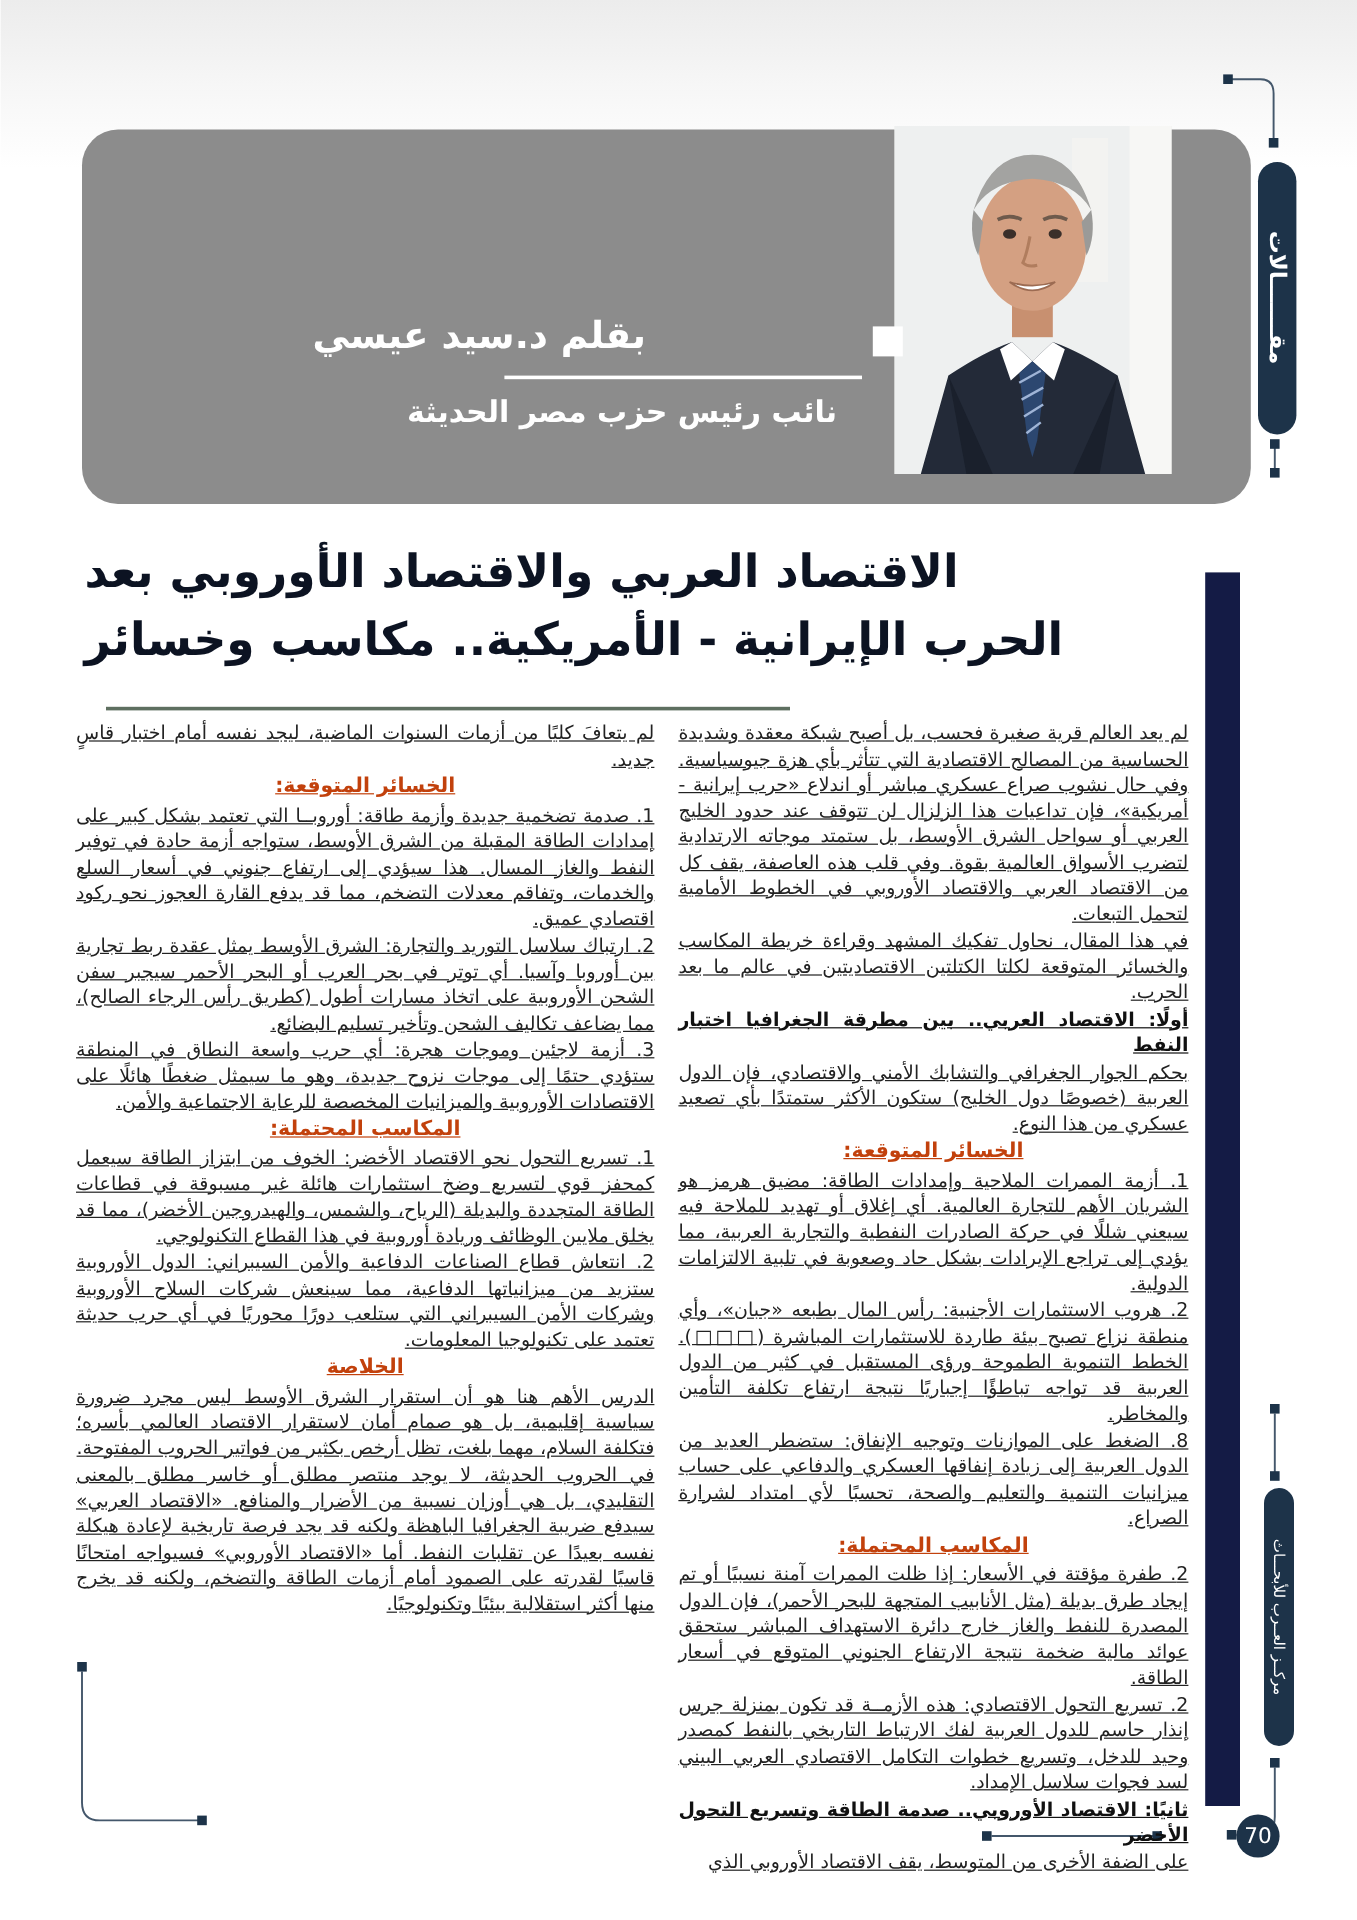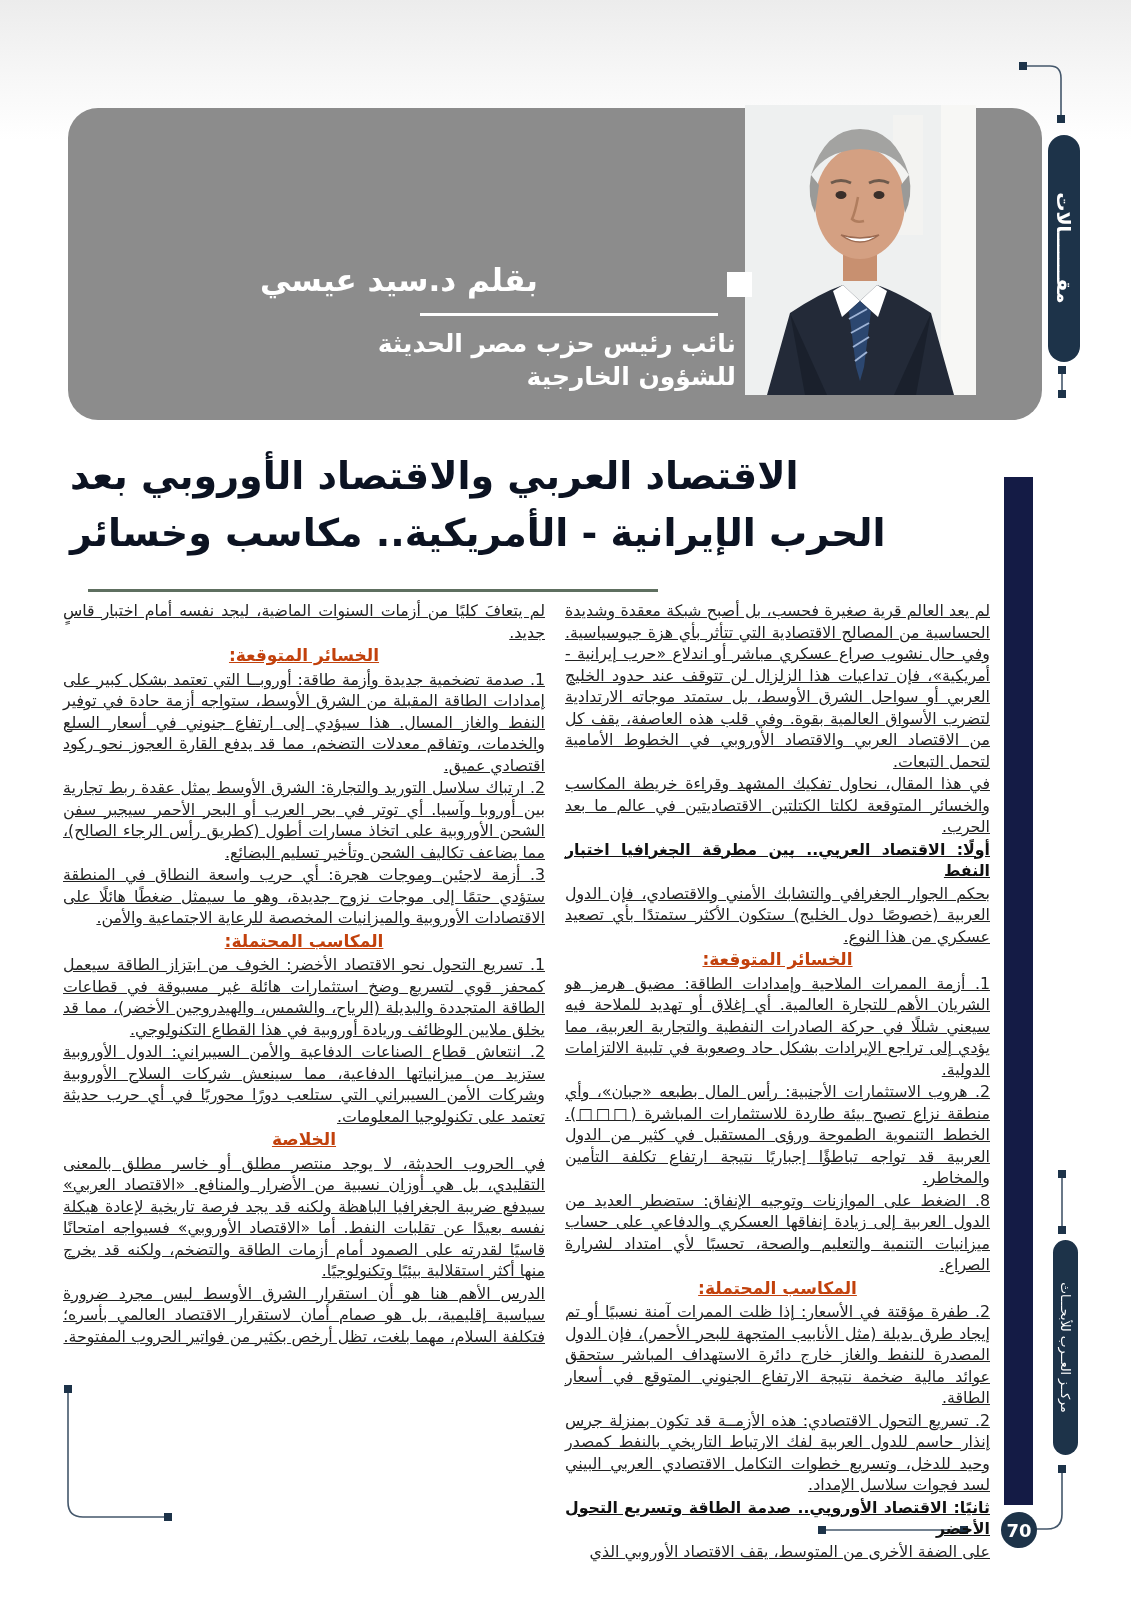--- a/index.html
+++ b/index.html
@@ -13,21 +13,21 @@
   .header-box{position:absolute;left:68px;top:108px;width:974px;height:312px;
     background:#8c8c8c;border-radius:30px;}
   .photo{position:absolute;left:745px;top:105px;width:231px;height:290px;
     background:#f0f0ee;overflow:hidden;}
   .byline{position:absolute;left:260px;top:258px;width:460px;height:44px;
     color:#ffffff;font-size:31px;font-weight:bold;text-align:left;direction:rtl;
     display:flex;justify-content:flex-end;align-items:center;}
   .byline-square{position:absolute;left:727px;top:272px;width:25px;height:25px;background:#ffffff;}
   .byline-rule{position:absolute;left:420px;top:313px;width:298px;height:3px;background:#ffffff;}
   .org{position:absolute;left:300px;top:327px;width:436px;color:#ffffff;
-    font-size:25px;font-weight:bold;text-align:right;line-height:33px;direction:rtl;}
+    font-size:25px;font-weight:bold;text-align:center;line-height:33px;direction:rtl;}
   
   .tab-pill{position:absolute;background:#1d3349;border-radius:20px;}
   .tab-top{left:1048px;top:135px;width:32px;height:227px;}
   .tab-bottom{left:1053px;top:1240px;width:25px;height:215px;border-radius:14px;}
   .vtext{position:absolute;color:#ffffff;text-align:center;transform:rotate(90deg);white-space:nowrap;}
   .vtext-top{left:950px;top:232px;width:228px;height:32px;line-height:32px;font-size:19px;font-weight:bold;}
   .vtext-bottom{left:958px;top:1335px;width:215px;height:25px;line-height:25px;font-size:12.5px;}
   
   .title{position:absolute;left:70px;top:448px;width:922px;text-align:left;
     direction:rtl;color:#0c1322;font-weight:bold;font-size:38px;line-height:57px;
@@ -38,22 +38,22 @@
   
   .article{position:absolute;left:63px;top:600px;width:927px;display:flex;
     gap:20px;direction:rtl;color:#222222;font-size:15.8px;line-height:21.5px;}
   .col{text-align:justify;}
   .col-right{width:425px;}
   .col-left{width:482px;}
   .col p{margin:0 0 1px 0;text-decoration:underline;}
   .col p.heading{font-weight:bold;text-align:center;font-size:17px;color:#c2410c;margin:2px 0;}
   .col p.bold{font-weight:bold;color:#111111;}
   
-  .page-circle{position:absolute;left:1001px;top:1512px;width:36px;height:36px;border-radius:50%;
-    background:#1d3349;color:#ffffff;font-size:18px;font-weight:bold;
+  .page-circle{position:absolute;left:1030px;top:1512px;width:36px;height:36px;border-radius:50%;
+    background:#1d3349;color:#ffffff;font-size:18px;font-weight:normal;
     display:flex;align-items:center;justify-content:center;direction:ltr;}
   .deco{position:absolute;left:0;top:0;}
 </style>
 </head>
 <body>
 
 <div class="page">
   <div class="top-fade"></div>
 
   <svg class="deco" width="1131" height="1600" viewBox="0 0 1131 1600">
@@ -117,21 +117,20 @@
       </g>
       <path d="M113 92 Q110 108 107 114 Q111 118 119 116" fill="none" stroke="#b07d5e" stroke-width="2.5"></path>
       <path d="M96 130 Q115 144 134 130 Q115 136 96 130 Z" fill="#ffffff" stroke="#9c6b52" stroke-width="1.5"></path>
     </svg>
   </div>
   <span class="byline-square"></span>
   <div class="byline">بقلم د.سيد عيسي</div>
   <div class="byline-rule"></div>
   <div class="org">
     <div>نائب رئيس حزب مصر الحديثة</div>
-    <div>للشؤون الخارجية</div>
   </div>
 
   <div class="tab-pill tab-top"></div>
   <div class="vtext vtext-top">مقـــــــالات</div>
 
   <div class="title">
     <div>الاقتصاد العربي والاقتصاد الأوروبي بعد</div>
     <div>الحرب الإيرانية - الأمريكية.. مكاسب وخسائر</div>
   </div>
   <div class="title-bar"></div>
@@ -156,22 +155,22 @@
     <div class="col col-left">
         <p class="para">لم يتعافَ كليًا من أزمات السنوات الماضية، ليجد نفسه أمام اختبار قاسٍ جديد.</p>
         <p class="heading">الخسائر المتوقعة:</p>
         <p class="para">1. صدمة تضخمية جديدة وأزمة طاقة: أوروبــا التي تعتمد بشكل كبير على إمدادات الطاقة المقبلة من الشرق الأوسط، ستواجه أزمة حادة في توفير النفط والغاز المسال. هذا سيؤدي إلى ارتفاع جنوني في أسعار السلع والخدمات، وتفاقم معدلات التضخم، مما قد يدفع القارة العجوز نحو ركود اقتصادي عميق.</p>
         <p class="para">2. ارتباك سلاسل التوريد والتجارة: الشرق الأوسط يمثل عقدة ربط تجارية بين أوروبا وآسيا. أي توتر في بحر العرب أو البحر الأحمر سيجبر سفن الشحن الأوروبية على اتخاذ مسارات أطول (كطريق رأس الرجاء الصالح)، مما يضاعف تكاليف الشحن وتأخير تسليم البضائع.</p>
         <p class="para">3. أزمة لاجئين وموجات هجرة: أي حرب واسعة النطاق في المنطقة ستؤدي حتمًا إلى موجات نزوح جديدة، وهو ما سيمثل ضغطًا هائلًا على الاقتصادات الأوروبية والميزانيات المخصصة للرعاية الاجتماعية والأمن.</p>
         <p class="heading">المكاسب المحتملة:</p>
         <p class="para">1. تسريع التحول نحو الاقتصاد الأخضر: الخوف من ابتزاز الطاقة سيعمل كمحفز قوي لتسريع وضخ استثمارات هائلة غير مسبوقة في قطاعات الطاقة المتجددة والبديلة (الرياح، والشمس، والهيدروجين الأخضر)، مما قد يخلق ملايين الوظائف وريادة أوروبية في هذا القطاع التكنولوجي.</p>
         <p class="para">2. انتعاش قطاع الصناعات الدفاعية والأمن السيبراني: الدول الأوروبية ستزيد من ميزانياتها الدفاعية، مما سينعش شركات السلاح الأوروبية وشركات الأمن السيبراني التي ستلعب دورًا محوريًا في أي حرب حديثة تعتمد على تكنولوجيا المعلومات.</p>
         <p class="heading">الخلاصة</p>
+        <p class="para">الدرس الأهم هنا هو أن استقرار الشرق الأوسط ليس مجرد ضرورة سياسية إقليمية، بل هو صمام أمان لاستقرار الاقتصاد العالمي بأسره؛ فتكلفة السلام، مهما بلغت، تظل أرخص بكثير من فواتير الحروب المفتوحة.</p>
         <p class="para">في الحروب الحديثة، لا يوجد منتصر مطلق أو خاسر مطلق بالمعنى التقليدي، بل هي أوزان نسبية من الأضرار والمنافع. «الاقتصاد العربي» سيدفع ضريبة الجغرافيا الباهظة ولكنه قد يجد فرصة تاريخية لإعادة هيكلة نفسه بعيدًا عن تقلبات النفط. أما «الاقتصاد الأوروبي» فسيواجه امتحانًا قاسيًا لقدرته على الصمود أمام أزمات الطاقة والتضخم، ولكنه قد يخرج منها أكثر استقلالية بيئيًا وتكنولوجيًا.</p>
-        <p class="para">الدرس الأهم هنا هو أن استقرار الشرق الأوسط ليس مجرد ضرورة سياسية إقليمية، بل هو صمام أمان لاستقرار الاقتصاد العالمي بأسره؛ فتكلفة السلام، مهما بلغت، تظل أرخص بكثير من فواتير الحروب المفتوحة.</p>
       </div>
   </div>
 
   <div class="tab-pill tab-bottom"></div>
   <div class="vtext vtext-bottom">مركــز العــرب للأبحـــاث</div>
 
   <div class="page-circle">70</div>
 </div>
 
 </body></html>

